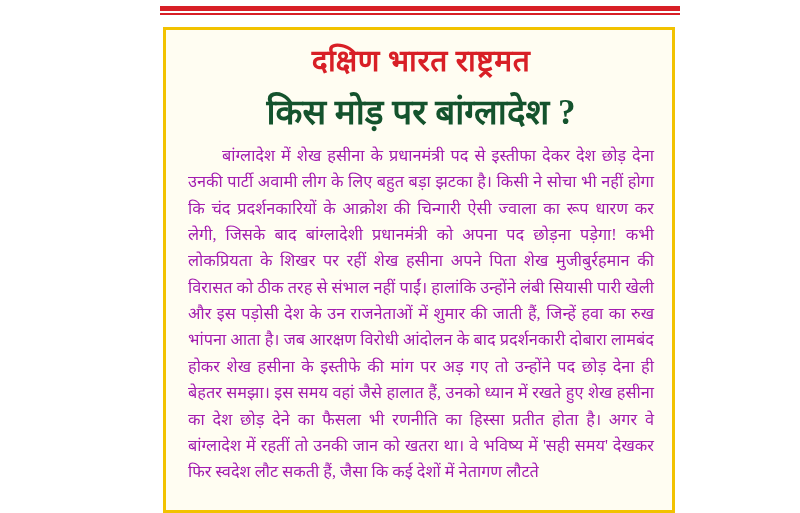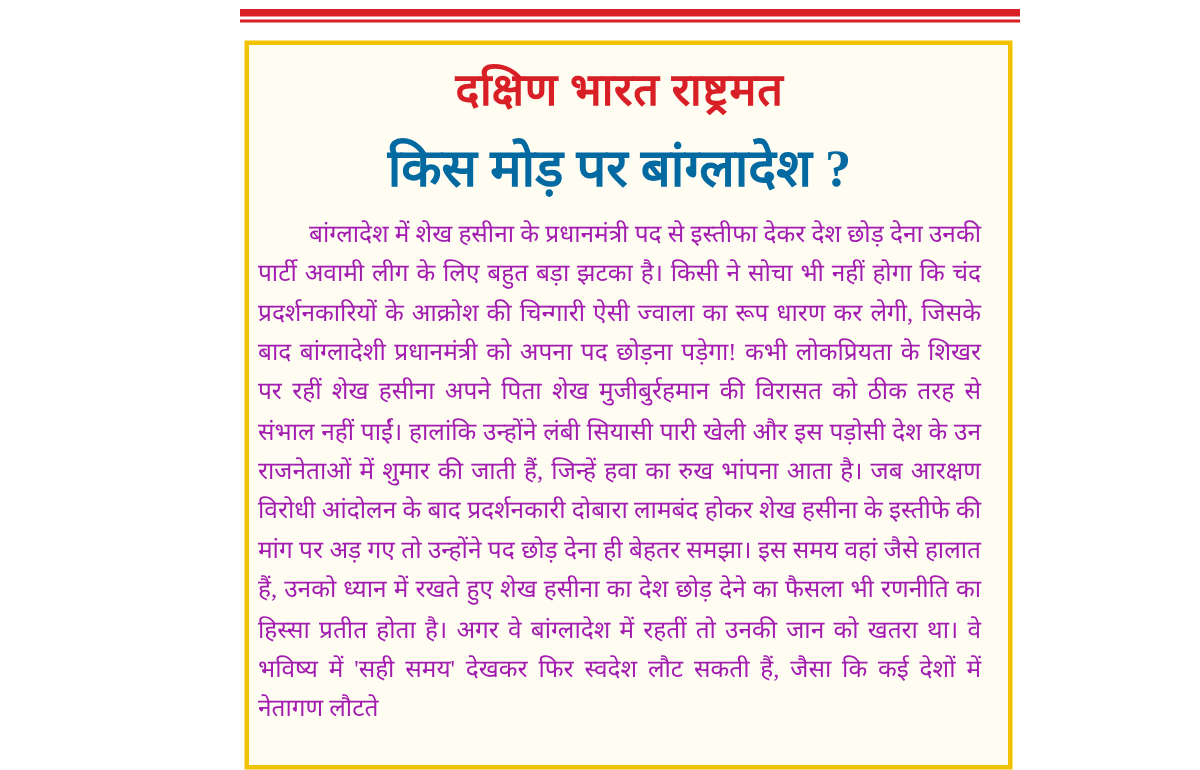--- a/index.html
+++ b/index.html
@@ -40,38 +40,38 @@
   
   .article {
     position: absolute;
     left: 163px;
     top: 27px;
     width: 512px;
     height: 486px;
     background: #fffdf2;
     border: 3px solid #f2c200;
     box-sizing: border-box;
-    padding: 8px 16px 0 4px;
+    padding: 8px 16px 0 20px;
     overflow: hidden;
   }
   .masthead {
     text-align: center;
     color: #d81f26;
     font-family: "Liberation Serif", serif;
     font-weight: bold;
     font-size: 30px;
     line-height: 1.15;
     letter-spacing: 0.5px;
     margin-top: 6px;
     margin-bottom: 2px;
     white-space: nowrap;
   }
   .headline {
     text-align: center;
-    color: #0369a1;
+    color: #14532d;
     font-family: "Liberation Serif", serif;
     font-weight: bold;
     font-size: 35px;
     line-height: 1.15;
     margin-top: 14px;
     margin-bottom: 10px;
     white-space: nowrap;
   }
   .rule-under-headline {
     height: 0px;

